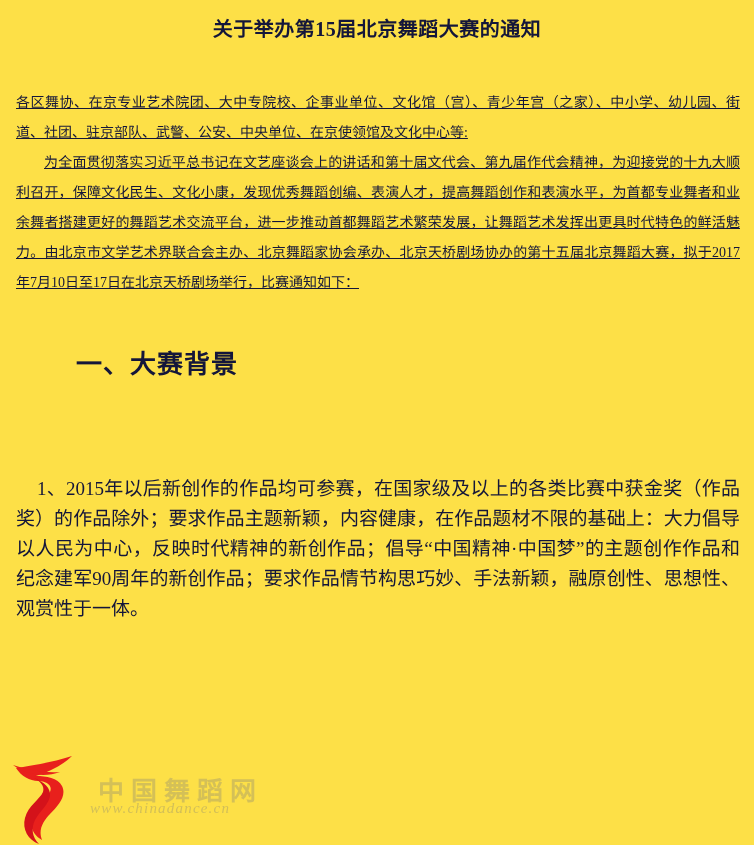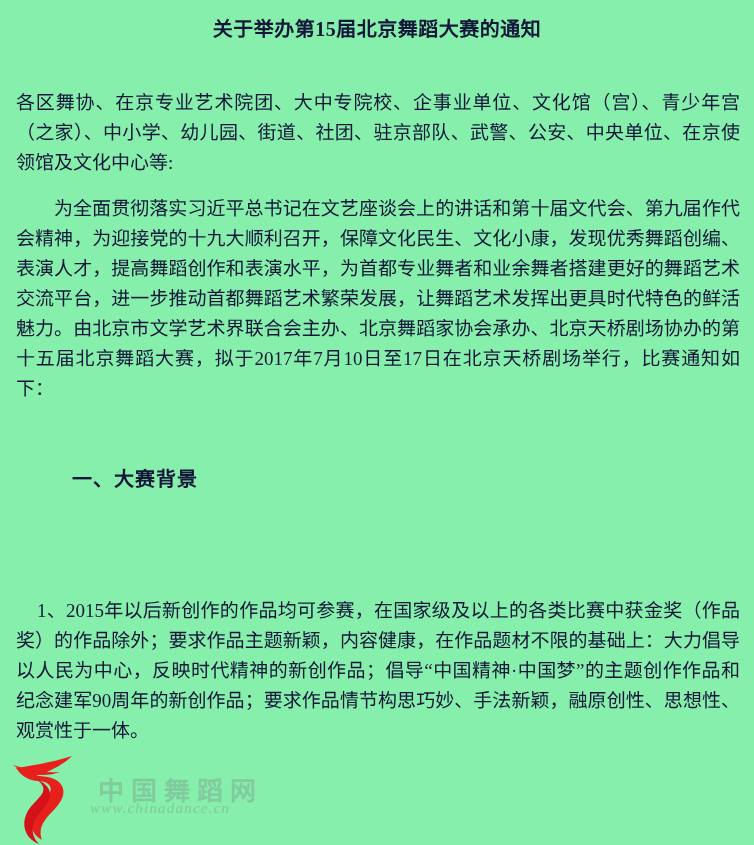--- a/index.html
+++ b/index.html
@@ -16,21 +16,21 @@
     overflow: hidden;
     position: relative;
   }
 
   .page {
     position: relative;
     width: 754px;
     height: 845px;
     box-sizing: border-box;
     padding: 0;
-    background: #86efac;
+    background: #fde047;
   }
 
   
   .doc-title {
     text-align: center;
     font-size: 20px;
     font-weight: 700;
     letter-spacing: 0.5px;
     color: #14163a;
     margin: 0;
@@ -39,44 +39,44 @@
   }
 
   
   .body-area {
     padding: 0 14px 0 16px;
     margin-top: 44px;
   }
 
   p.para {
     margin: 0;
-    font-size: 19px;
+    font-size: 14px;
     line-height: 30px;
     text-align: justify;
     text-justify: inter-ideograph;
     color: #14163a;
     letter-spacing: 0;
+    text-decoration: underline;
   }
 
   p.addressee {
     text-indent: 0;
   }
 
   p.indent2 {
     text-indent: 2em;
-    margin-top: 16px;
   }
 
   .spacer-sm { height: 14px; }
   .spacer-lg { height: 44px; }
   .spacer-xl { height: 58px; }
 
   h2.section-heading {
-    margin: 16px;
-    font-size: 20px;
+    margin: 8px;
+    font-size: 26px;
     font-weight: 700;
     line-height: 30px;
     text-indent: 2em;
     color: #14163a;
     letter-spacing: 1px;
   }
 
   p.list-item {
     margin: 0;
     font-size: 19px;

